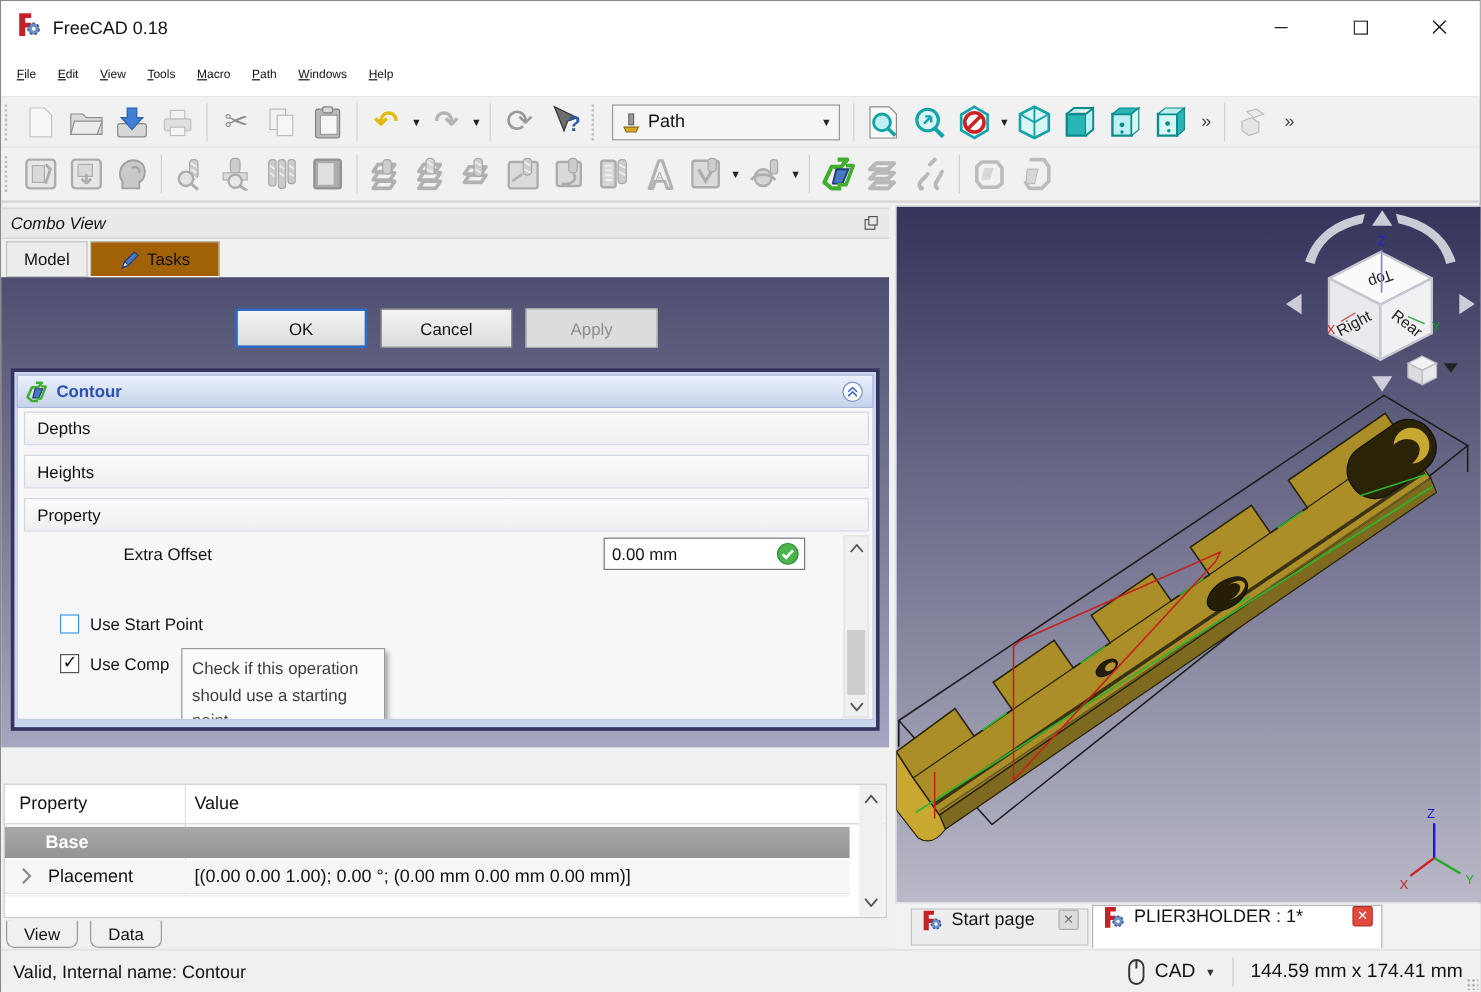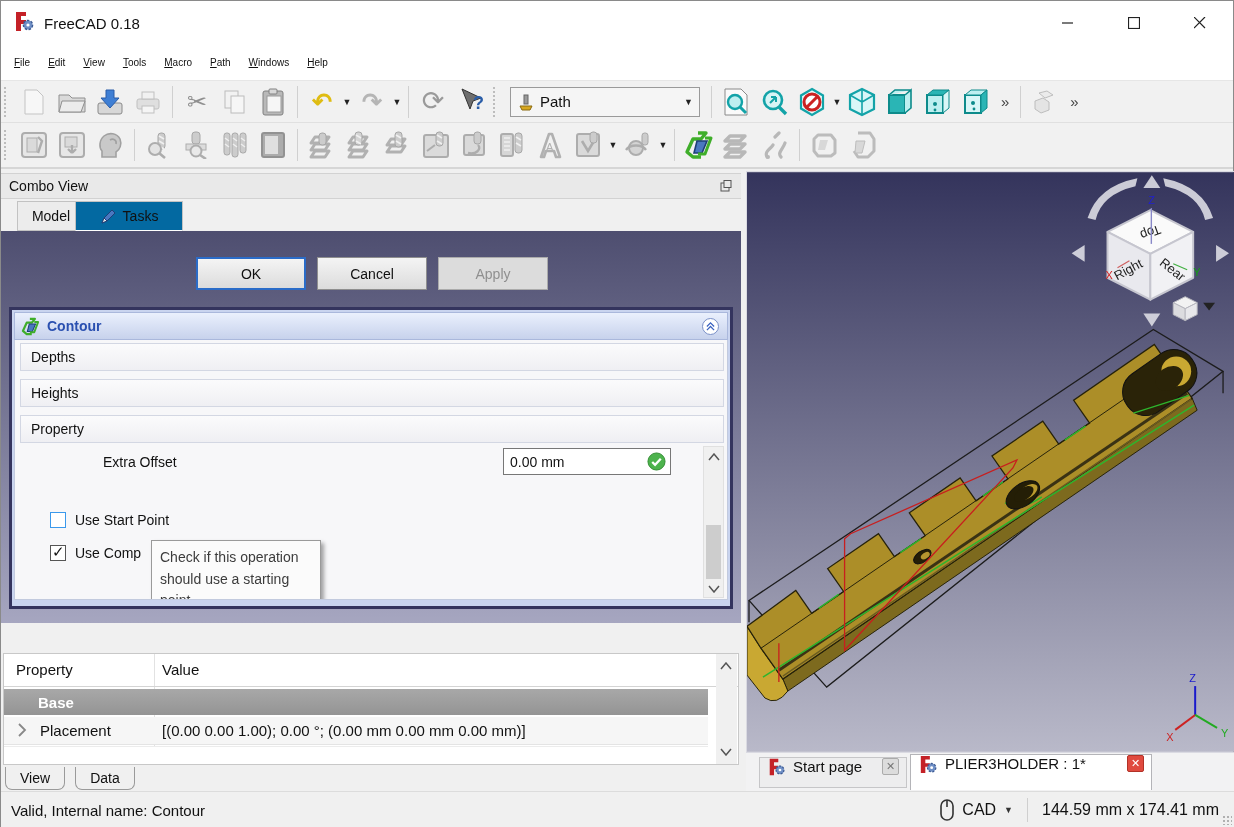--- a/index.html
+++ b/index.html
@@ -29,27 +29,27 @@
   .tsep { width:1px; height:32px; background:#d0d0d0; margin:0 5px; flex:none; }
   .caret { font-size:9px; color:#222; width:12px; text-align:center; flex:none; }
   .overflow { font-size:15px; color:#444; padding:0 6px; flex:none; }
   .glyph { font-size:24px; line-height:1; }
   .wbcombo { width:190px; height:30px; background:#f5f5f5; border:1px solid #9a9a9a; display:flex; align-items:center; padding:0 6px; margin:0 6px; flex:none; }
   .wbcombo .lbl { font-size:15px; color:#111; margin-left:5px; flex:1; }
   .wbcombo .dd { font-size:9px; color:#222; }
 
   
   #leftpanel { position:absolute; left:0; top:170px; width:740px; height:620px; background:#f0f0f0; }
-  .panel-titlebar { position:absolute; left:0; width:740px; height:26px; background:#e9e9e9; border-top:1px solid #d2d2d2; border-bottom:1px solid #d2d2d2; display:flex; align-items:center; }
+  .panel-titlebar { position:absolute; left:0; width:740px; height:26px; background:#e9e9e9; border-top:1px solid #d2d2d2; border-bottom:1px solid #d2d2d2; display:flex; align-items:center;font-style:italic; }
   .panel-titlebar .ptitle { font-size:14px; color:#111; margin-left:8px; flex:1; }
   .pticon { margin-right:9px; display:flex; }
 
   .cvtabs { position:absolute; left:0; top:28px; height:32px; }
   .cvtab { position:absolute; top:2px; height:30px; font-size:14px; color:#111; display:flex; align-items:center; justify-content:center; border:1px solid #c2c2c2; background:#ececec; }
-  .cvtab.active { background:#0369a1; border-bottom:1px solid #fff; z-index:2; }
+  .cvtab.active { background:#a16207; border-bottom:1px solid #fff; z-index:2; }
 
   .taskarea { position:absolute; left:0; top:60px; width:740px; height:392px; background:linear-gradient(#4e4e70,#a6a6c0); }
   .dlgbtn { position:absolute; top:26px; width:110px; height:33px; font-size:14px; display:flex; align-items:center; justify-content:center; background:linear-gradient(#f4f4f4,#dcdcdc); border:1px solid #8f8f8f; color:#111; }
   .dlgbtn.okfocus { border:2px solid #2b6cc8; }
   .dlgbtn.disabled { color:#8f8f8f; background:#dcdcdc; border-color:#ababab; }
 
   .taskframe { position:absolute; left:8px; top:76px; width:724px; height:302px; background:#34345e; padding:3px; }
   .taskframe .inner { width:100%; height:100%; background:#c9d4ef; padding:2px; }
   .cthead { height:28px; background:linear-gradient(#eaf0fd,#c7d2ec); display:flex; align-items:center; border:1px solid #aab8dc; }
   .cthead .cttitle { font-size:14px; font-weight:bold; color:#2a50b0; margin-left:7px; }
@@ -466,21 +466,21 @@
       <span class="ptitle">Combo View</span>
       <span class="pticon">
           <svg width="12" height="12">
             <rect x="1" y="3" width="8" height="8" fill="none" stroke="#555"></rect>
             <rect x="4" y="0.5" width="7" height="7" fill="#e9e9e9" stroke="#555"></rect>
           </svg>
         </span>
     </div>
 
     <div class="cvtabs">
-      <div class="cvtab" style="left:16px; width:68px;">
+      <div class="cvtab" style="left:4px; width:68px;">
           <span>Model</span>
         </div>
       <div class="cvtab active" style="left:74px; width:108px;">
         <svg width="17" height="17" viewBox="0 0 17 17" style="margin-right:6px">
             <path d="M2 15l2-5 8-8 3 3-8 8z" fill="#4a78c0" stroke="#1e3f78"></path>
             <path d="M2 15l2-5 3 3z" fill="#e8e8e8" stroke="#1e3f78"></path>
           </svg>
         <span>Tasks</span>
       </div>
     </div>

